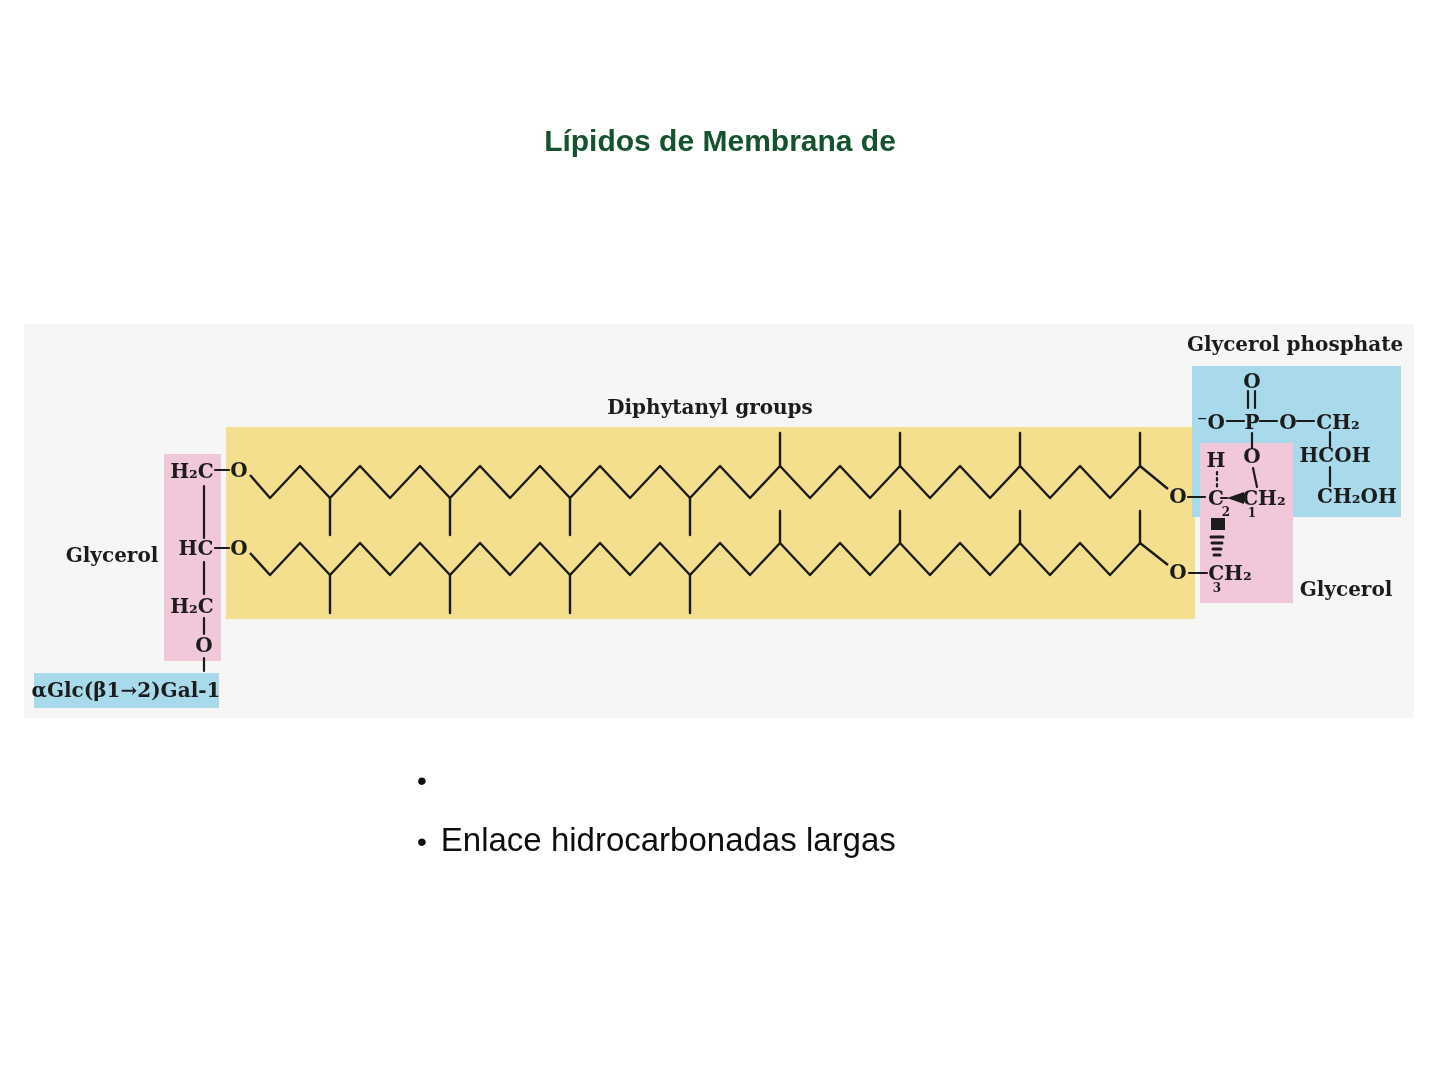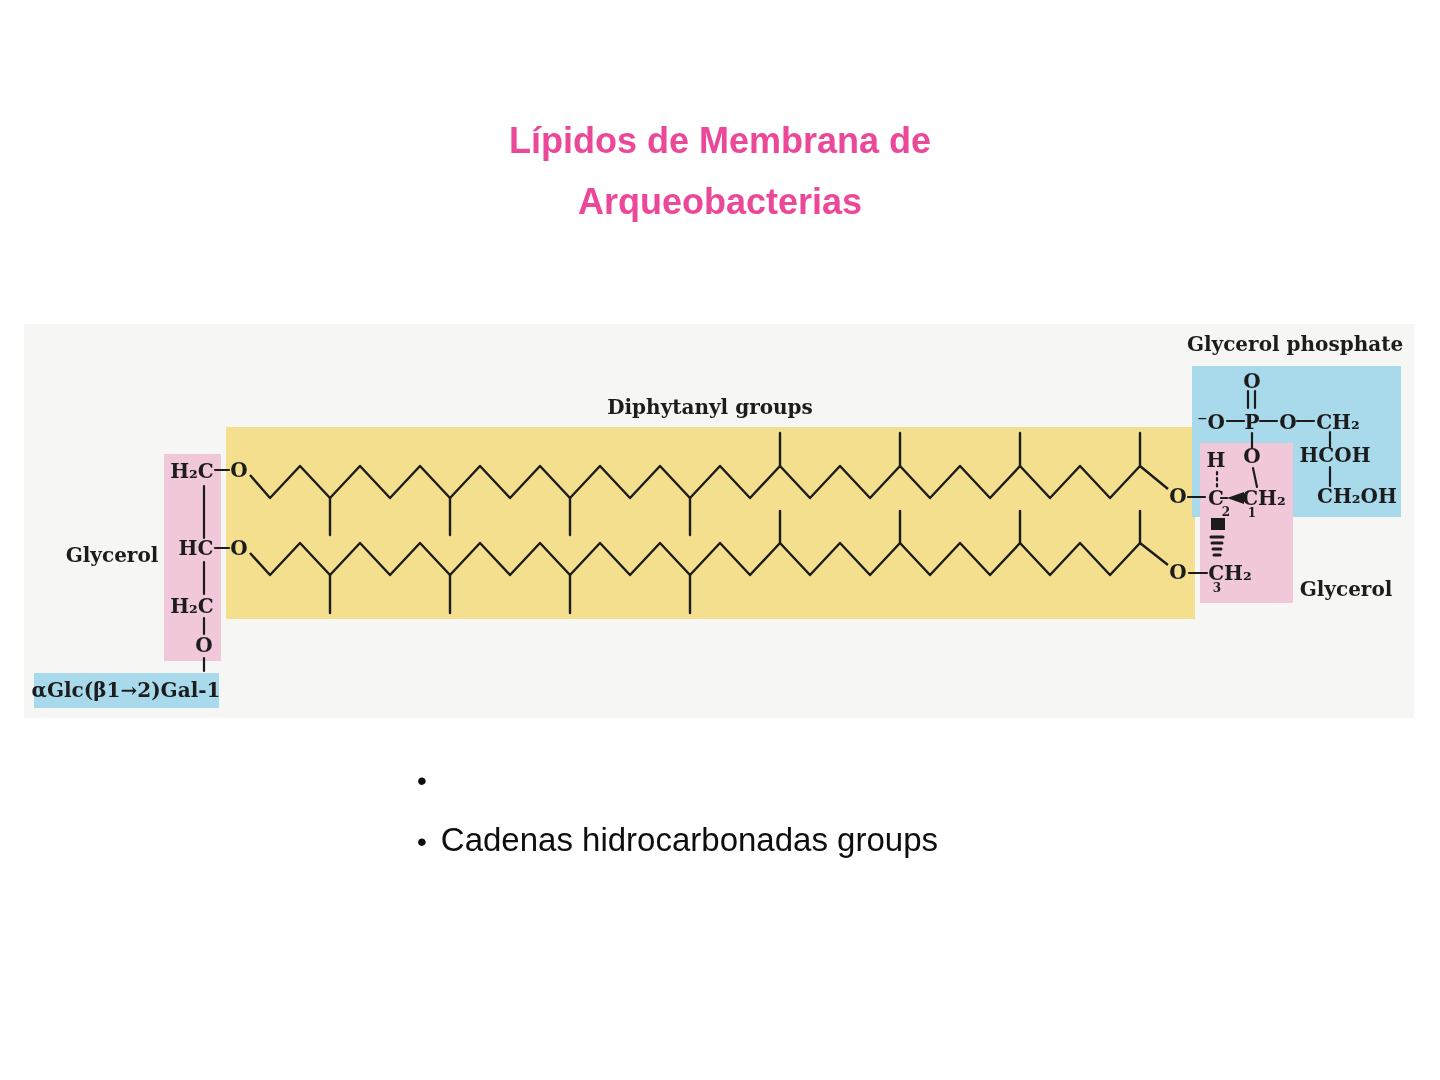--- a/index.html
+++ b/index.html
@@ -1,37 +1,36 @@
 <!DOCTYPE html>
 <html><head>
 <meta charset="utf-8">
 <style>
   html,body{margin:0;padding:0;background:#ffffff;}
   .slide{position:relative;width:1440px;height:1080px;background:#ffffff;overflow:hidden;
          font-family:"Liberation Sans",sans-serif;}
   .title{position:absolute;top:110px;left:0;width:100%;text-align:center;
-         font-weight:bold;font-size:36px;line-height:61px;color:#ec4899;}
+         font-weight:bold;font-size:30px;line-height:61px;color:#14532d;}
   .figure{position:absolute;left:24px;top:324px;width:1390px;height:394px;}
   .figure svg{display:block;}
   .figure text{font-family:"DejaVu Serif","Liberation Serif",serif;font-weight:bold;
                fill:#1c1c1c;font-size:20px;}
   .figure text.sub{font-size:12px;}
   .bullets{position:absolute;left:417px;top:765px;display:flex;flex-direction:column;gap:24px;
            font-size:33px;color:#0e0e0e;}
   .bullet-row{display:flex;align-items:baseline;}
   .bullet-marker{font-size:28px;margin-right:14px;}
 </style>
 </head>
 <body>
 
 <div class="slide">
 
   <div class="title">
     <div>Lípidos de Membrana de</div>
-    <div>Arqueobacterias</div>
   </div>
 
   <div class="figure">
     <svg width="1390" height="394" viewBox="24 324 1390 394">
 
       <rect x="24" y="324" width="1390" height="394" fill="#f6f6f4"></rect>
       <rect x="226" y="427" width="969" height="192" fill="#f3df8e"></rect>
       <rect x="164" y="454" width="57" height="207" fill="#f1c7da"></rect>
       <rect x="34" y="673" width="185" height="35" fill="#a9daec"></rect>
       <rect x="1192" y="366" width="209" height="151" fill="#a9daec"></rect>
@@ -124,17 +123,17 @@
       <text x="1357" y="503" text-anchor="middle">CH₂OH</text>
     </svg>
   </div>
 
   <div class="bullets">
     <div class="bullet-row">
       <span class="bullet-marker">•</span>
     </div>
     <div class="bullet-row">
       <span class="bullet-marker">•</span>
-      <span>Cadenas hidrocarbonadas groups</span>
+      <span>Enlace hidrocarbonadas largas</span>
     </div>
   </div>
 
 </div>
 
 </body></html>

